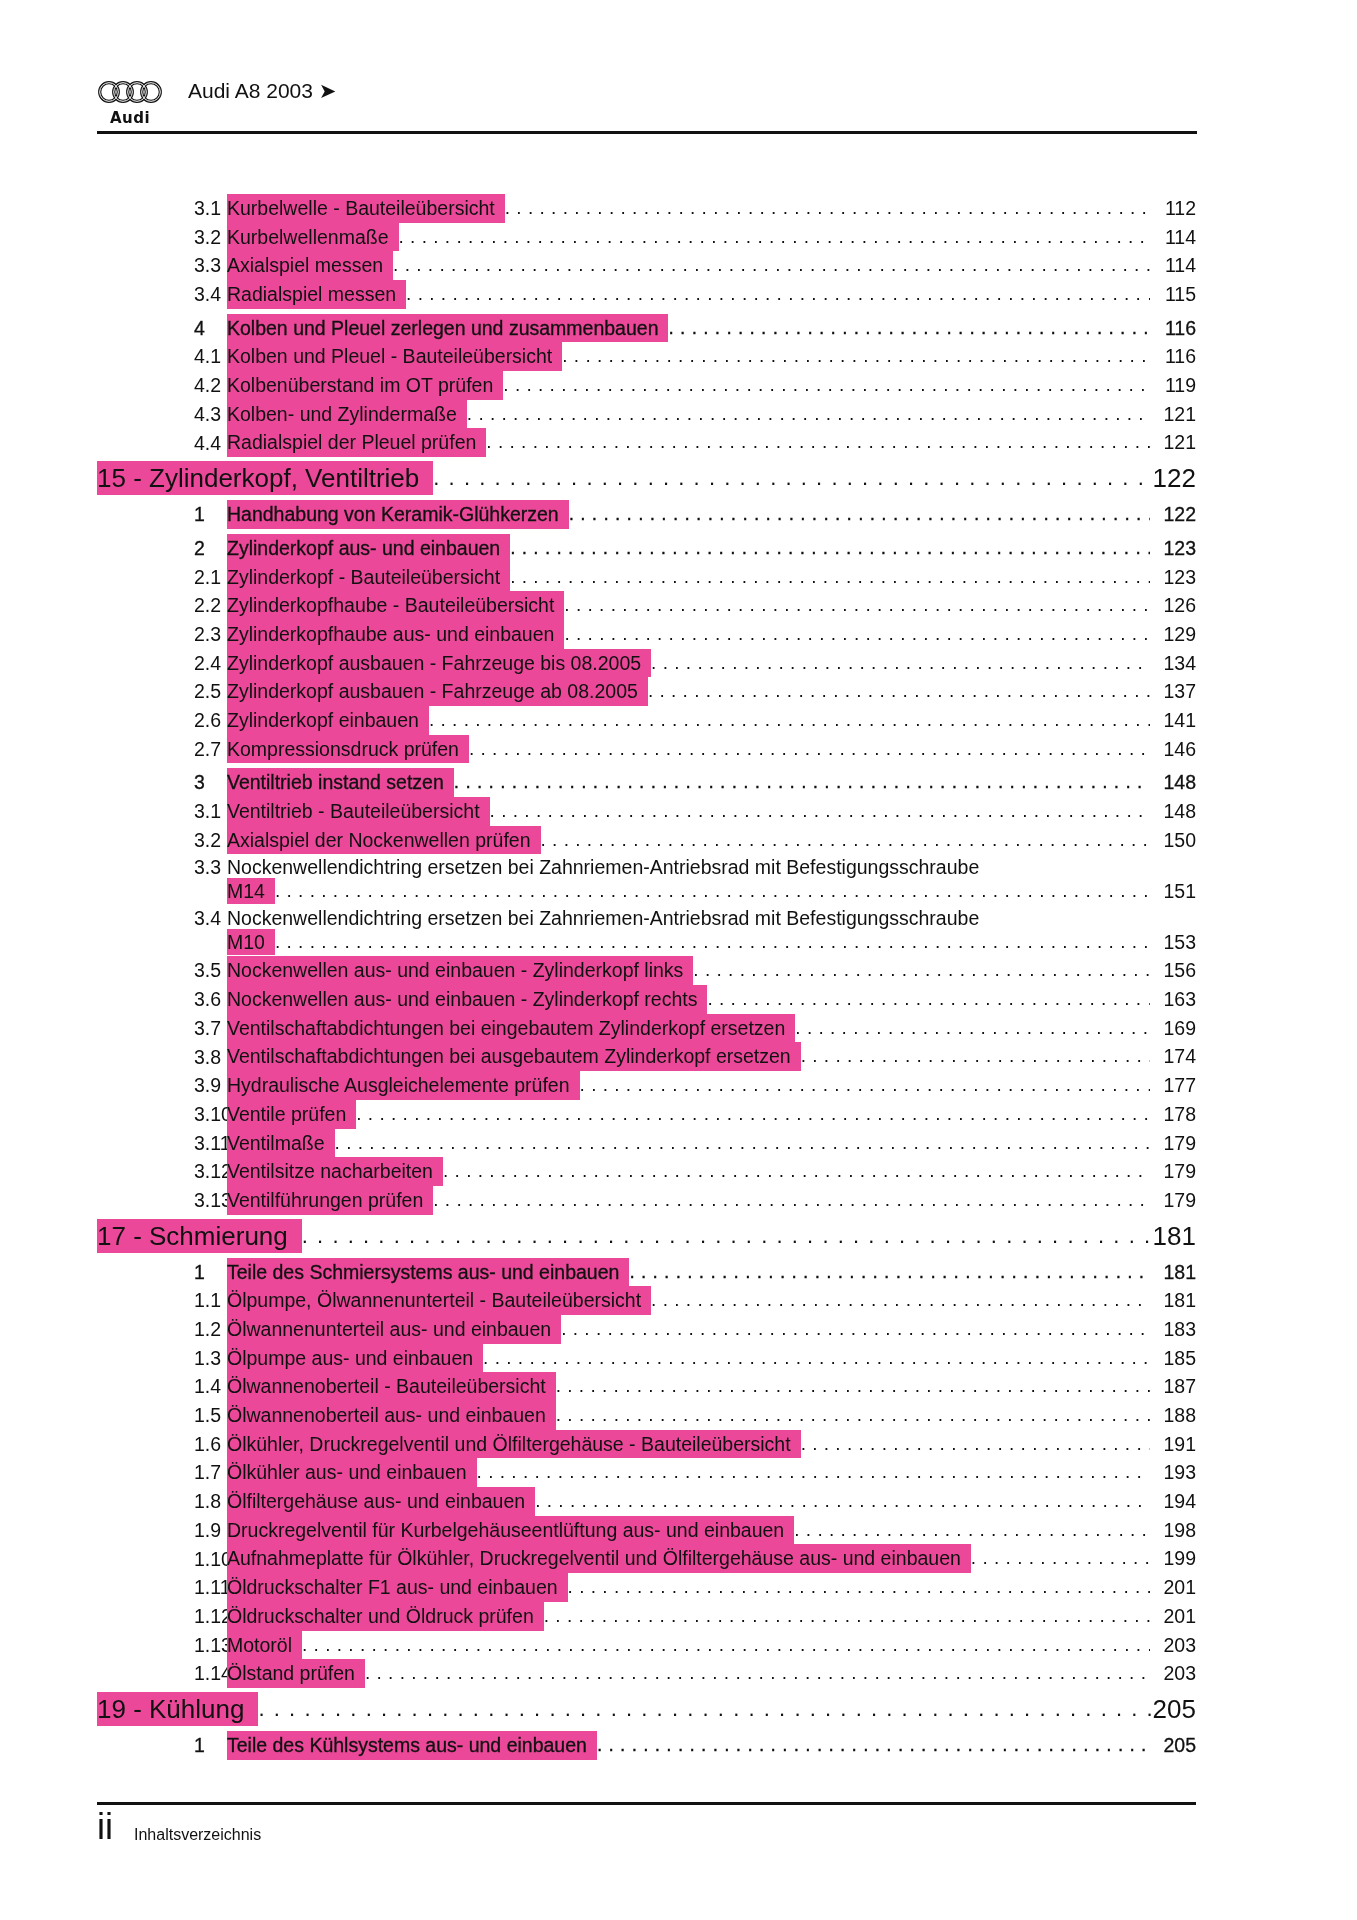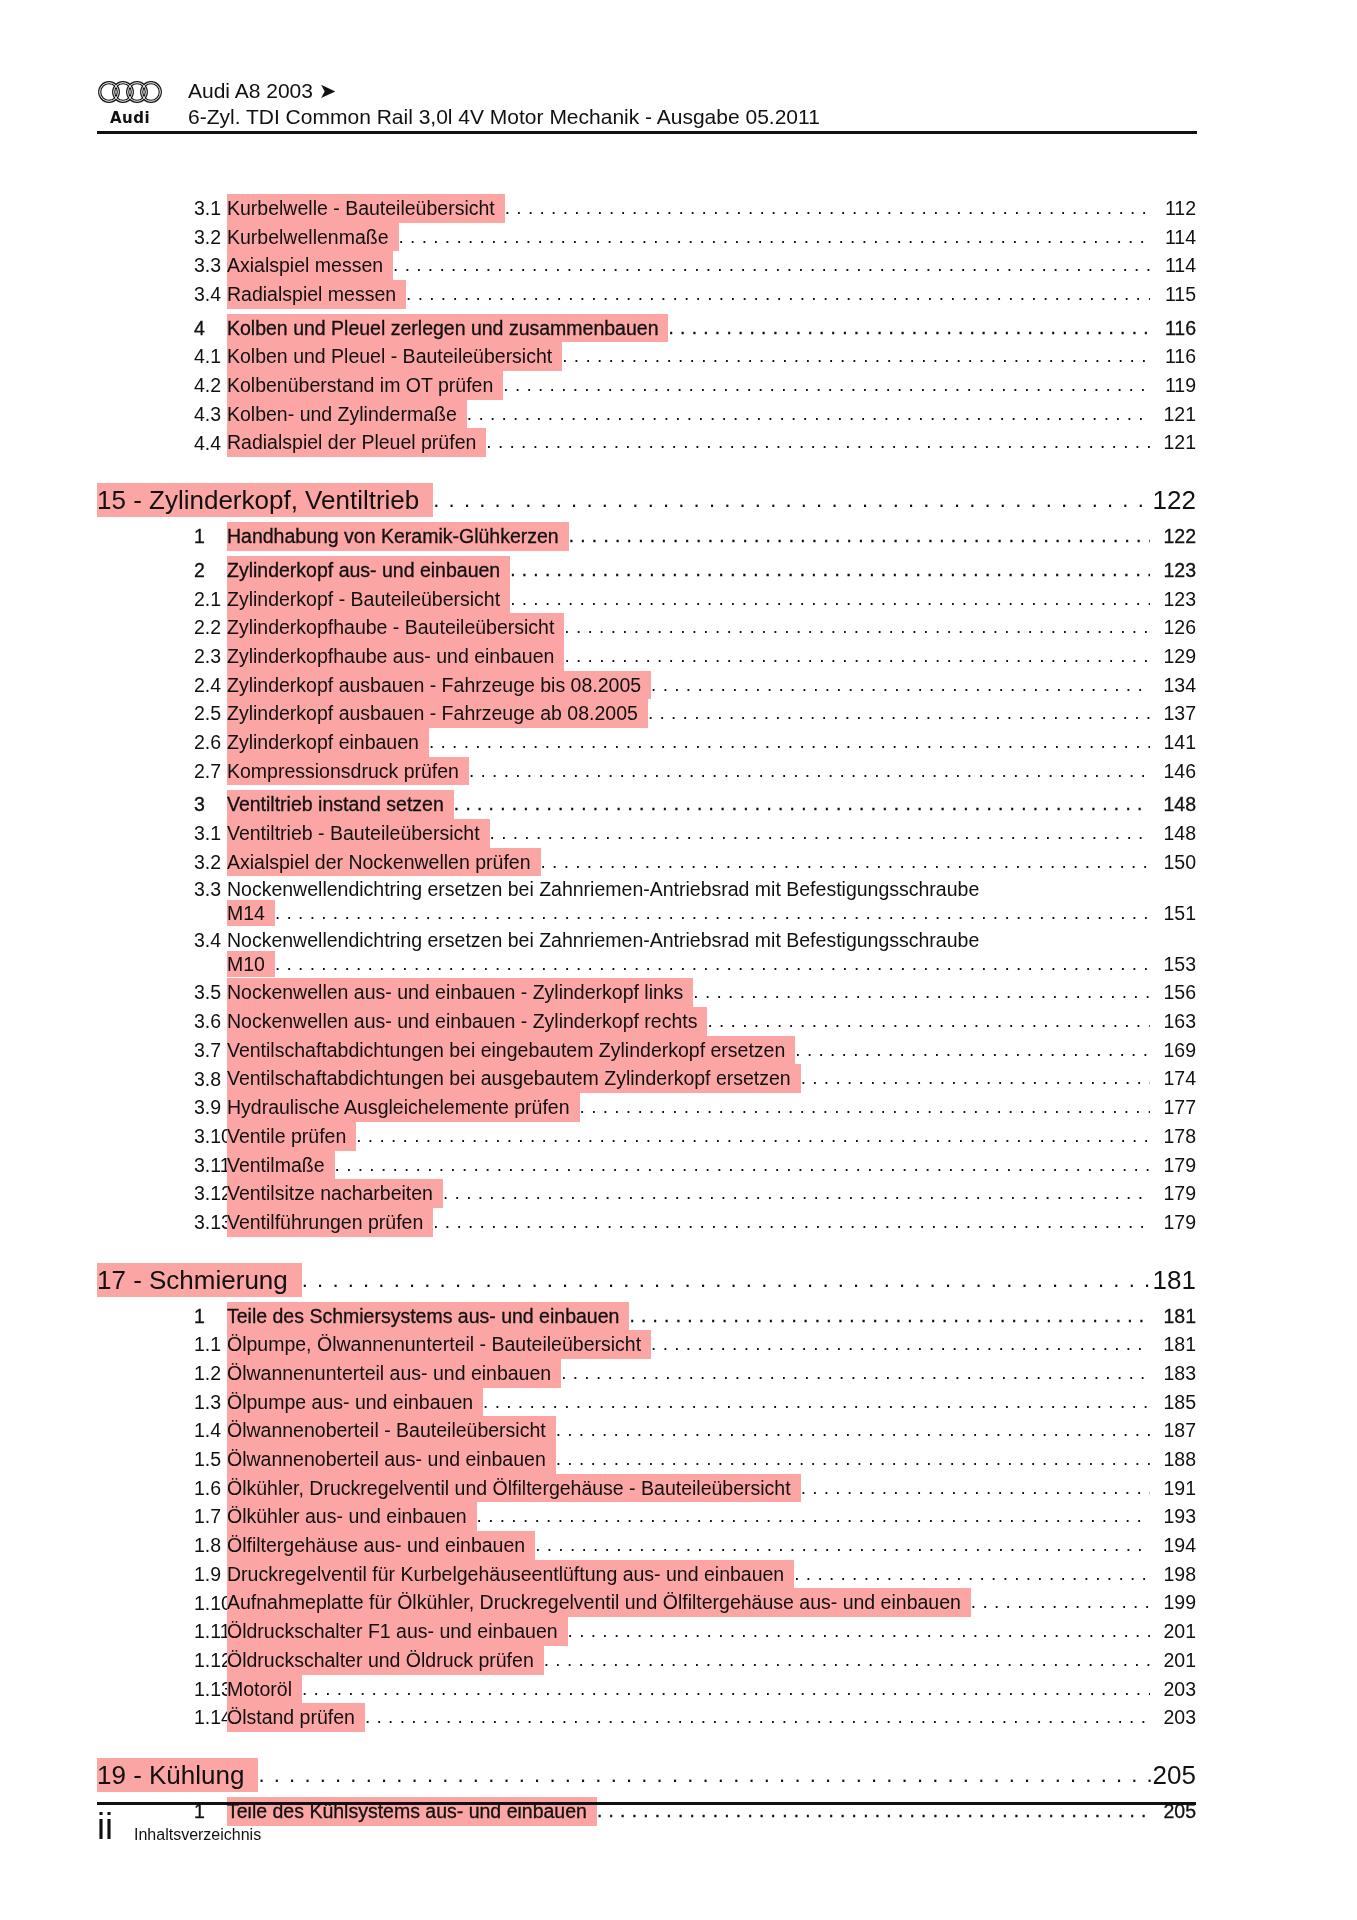--- a/index.html
+++ b/index.html
@@ -15,30 +15,30 @@
 
   .toc { position: absolute; left: 97px; top: 194px; width: 1099px; }
   .row { position: relative; display: flex; align-items: flex-end; font-size: 19.5px;
          line-height: 28.7px; height: 28.7px; }
   .row.l1 { margin-top: 5px; -webkit-text-stroke: 0.3px #111; }
   .row.wrap { height: 51px; line-height: 22px; }
   .num { position: absolute; left: 55px; top: 0; margin-left: 42px; }
   .row.wrap .num { top: 2px; }
   .text-wrap { position: absolute; left: 130px; right: 0; top: 0; bottom: 0;
                display: flex; align-items: flex-end; }
-  .title { white-space: nowrap; background: #fca5a5; padding-right: 10px; }
+  .title { white-space: nowrap; background: #ec4899; padding-right: 10px; }
   .leader { flex: 1; overflow: hidden; white-space: nowrap; letter-spacing: 6.3px;
             font-size: 19px; padding-right: 4px; }
   .page { width: 46px; text-align: right; white-space: nowrap; }
   .wrap-block { position: absolute; left: 130px; right: 0; top: 2px; }
   .wrap-first { white-space: nowrap; height: 22px; line-height: 22px; }
   .wrap-second { display: flex; align-items: center; height: 26px; line-height: 26px; }
 
   .chapter { position: relative; display: flex; align-items: flex-end; font-size: 26px;
-             height: 34px; line-height: 34px; margin-top: 26px; margin-bottom: 5px; }
+             height: 34px; line-height: 34px; margin-top: 4px; margin-bottom: 5px; }
   .chapter .title { padding-right: 14px; }
   .chapter .leader { letter-spacing: 9.2px; font-size: 22px; padding-right: 2px; }
   .chapter .page { width: auto; font-size: 26px; }
 
   .f-rule { position: absolute; left: 97px; top: 1802px; width: 1099px; height: 3px; background: #111; }
   .f-page { position: absolute; left: 97px; top: 1810px; font-size: 36px; line-height: 34px; }
   .f-label { position: absolute; left: 134px; top: 1826px; font-size: 16px; }
 </style>
 </head>
 <body>
@@ -53,21 +53,20 @@
     </g>
     <g fill="none" stroke="#fff" stroke-width="1">
       <circle cx="11" cy="12" r="9.3"></circle>
       <circle cx="25" cy="12" r="9.3"></circle>
       <circle cx="39" cy="12" r="9.3"></circle>
       <circle cx="53" cy="12" r="9.3"></circle>
     </g>
   </svg>
   <span class="brand">Audi</span>
   <span class="h-title1">Audi A8 2003 ➤</span>
-  <span class="h-title2">6-Zyl. TDI Common Rail 3,0l 4V Motor Mechanik - Ausgabe 05.2011</span>
 </div>
 <div class="h-rule"></div>
 
 <div class="toc">
 
   <div class="row">
     <span class="num">3.1</span>
     <div class="text-wrap">
         <span class="title">Kurbelwelle - Bauteileübersicht</span>
         <span class="leader">............................................................................................................................</span>

